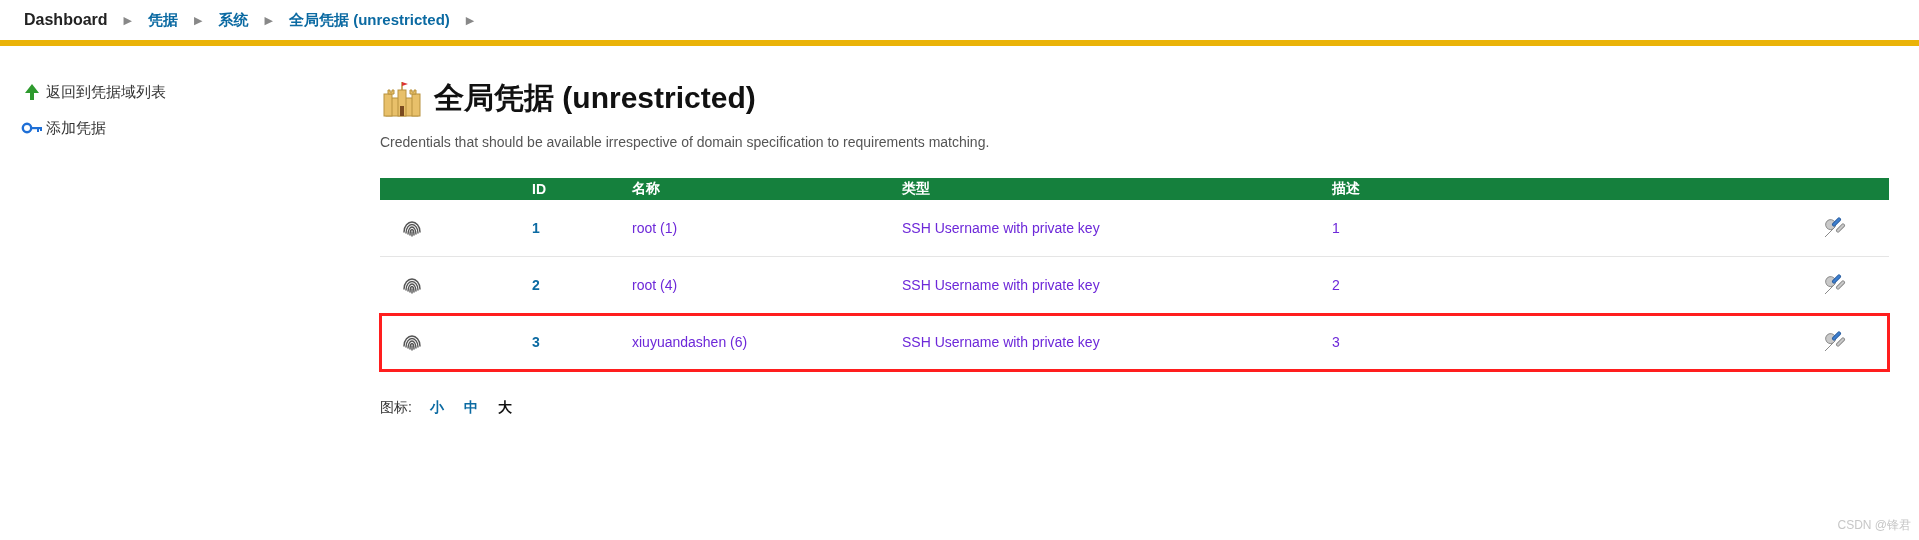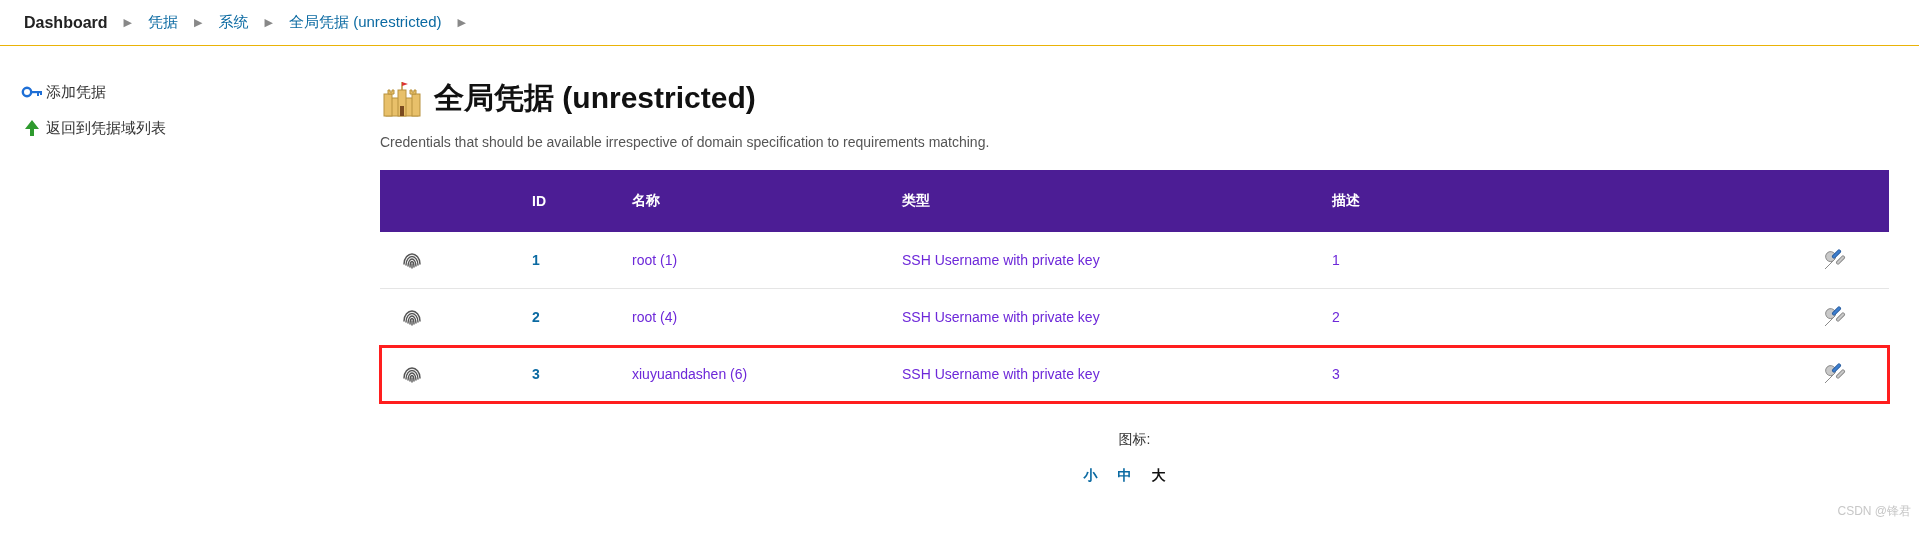--- a/index.html
+++ b/index.html
@@ -1,59 +1,59 @@
 <!DOCTYPE html>
 <html><head>
 <meta charset="utf-8">
 <style>
   * { box-sizing: border-box; margin: 0; padding: 0; }
   body { font-family: "Microsoft YaHei", "Segoe UI", Arial, sans-serif; font-size: 14px; color: #333; background: #fff; width: 1919px; }
 
   
-  .breadcrumb { display: flex; align-items: center; height: 46px; padding: 0 18px; border-bottom: 1px solid #eab308; background: #fff; }
-  .breadcrumb a { color: #0b6aa2; text-decoration: none; font-size: 15px; padding: 0 6px; }
+  .breadcrumb { display: flex; align-items: center; height: 46px; padding: 0 18px; border-bottom: 6px solid #eab308; background: #fff; }
+  .breadcrumb a { color: #0b6aa2; text-decoration: none; font-size: 15px; padding: 0 6px; font-weight: bold; }
   .breadcrumb .bc-first { font-weight: 700; color: #222; font-size: 16px; }
   .breadcrumb .sep { color: #888; font-size: 11px; padding: 0 10px; }
 
   
   .layout { display: flex; }
   .sidebar { width: 370px; padding: 28px 0 0 18px; flex-shrink: 0; }
   .sidebar-item { display: flex; align-items: center; padding: 8px 0; cursor: pointer; }
   .sidebar-item .si-icon { width: 28px; display: inline-flex; justify-content: center; }
   .sidebar-item .si-label { color: #333; font-size: 15px; }
 
   .main { flex: 1; padding: 30px 30px 30px 10px; }
   .page-title-row { display: flex; align-items: center; gap: 10px; margin-bottom: 14px; }
   .page-title { font-size: 30px; font-weight: 700; color: #111; }
   .castle-icon { width: 44px; height: 44px; }
-  .page-desc { color: #555; font-size: 14px; margin-bottom: 20px; }
+  .page-desc { color: #555; font-size: 14px; margin-bottom: 28px; }
 
   
   table.cred { width: 100%; border-collapse: collapse; table-layout: fixed; }
-  table.cred thead th { background: #4c1d95; color: #fff; font-weight: 700; text-align: left; padding: 22px 12px; font-size: 14px; }
+  table.cred thead th { background: #15803d; color: #fff; font-weight: 700; text-align: left; padding: 2px 12px; font-size: 14px; }
   table.cred tbody td { padding: 14px 12px; border-bottom: 1px solid #e5e5e5; vertical-align: middle; color: #6d28d9; }
   table.cred tbody td.id-cell { color: #0b6aa2; font-weight: 700; }
   table.cred tbody tr.highlight { outline: 3px solid #ff1e1e; outline-offset: -2px; }
   .col-icon  { width: 140px; }
   .col-id    { width: 100px; }
   .col-name  { width: 270px; }
   .col-type  { width: 430px; }
   .col-desc  {  }
   .col-act   { width: 80px; }
 
   .fingerprint { color: #555; }
   .wrench-driver { cursor: pointer; }
 
   
-  .icon-size { margin-top: 28px; font-size: 14px; display: flex; align-items: center; gap: 18px; flex-direction: column; }
+  .icon-size { margin-top: 28px; font-size: 14px; display: flex; align-items: center; gap: 18px; }
   .icon-size .isz-label { color: #333; }
   .icon-size .isz-opt { color: #0b6aa2; cursor: pointer; font-weight: 700; }
   .icon-size .isz-opt.sel { color: #111; }
 
-  .watermark { position: fixed; right: 8px; bottom: 20px; color: #c7c7c7; font-size: 12px; }
+  .watermark { position: fixed; right: 8px; bottom: 6px; color: #c7c7c7; font-size: 12px; }
 
   
   svg { display: block; }
 </style>
 </head>
 <body>
 
 <div class="breadcrumb">
   <a href="#" class="bc-first">Dashboard</a>
   <span class="sep">▶</span>
@@ -61,38 +61,38 @@
   <span class="sep">▶</span>
   <a href="#">系统</a>
   <span class="sep">▶</span>
   <a href="#">全局凭据 (unrestricted)</a>
   <span class="sep">▶</span>
 </div>
 
 <div class="layout">
 
   <div class="sidebar">
+    <div class="sidebar-item">
+      <span class="si-icon">
+        <svg width="20" height="20" viewBox="0 0 20 20">
+            <path d="M10 2 L17 11 L12 11 L12 18 L8 18 L8 11 L3 11 Z" fill="#2e9a2e"></path>
+          </svg>
+      </span>
+      <span class="si-label">返回到凭据域列表</span>
+    </div>
     <div class="sidebar-item">
       <span class="si-icon">
         <svg width="22" height="20" viewBox="0 0 22 20">
           <circle cx="6" cy="10" r="4.2" fill="none" stroke="#1e6fd6" stroke-width="2.4"></circle>
           <rect x="9.5" y="9" width="11" height="2.2" fill="#1e6fd6"></rect>
           <rect x="16" y="9" width="2" height="5" fill="#1e6fd6"></rect>
           <rect x="19" y="9" width="2" height="4" fill="#1e6fd6"></rect>
         </svg>
       </span>
       <span class="si-label">添加凭据</span>
-    </div>
-    <div class="sidebar-item">
-      <span class="si-icon">
-        <svg width="20" height="20" viewBox="0 0 20 20">
-            <path d="M10 2 L17 11 L12 11 L12 18 L8 18 L8 11 L3 11 Z" fill="#2e9a2e"></path>
-          </svg>
-      </span>
-      <span class="si-label">返回到凭据域列表</span>
     </div>
   </div>
 
   <div class="main">
     <div class="page-title-row">
       <span class="castle-icon">
         <svg width="44" height="44" viewBox="0 0 44 44">
           <rect x="6" y="22" width="32" height="18" fill="#e8c06a" stroke="#b8923f"></rect>
           <rect x="4" y="18" width="8" height="22" fill="#e8c06a" stroke="#b8923f"></rect>
           <rect x="32" y="18" width="8" height="22" fill="#e8c06a" stroke="#b8923f"></rect>

